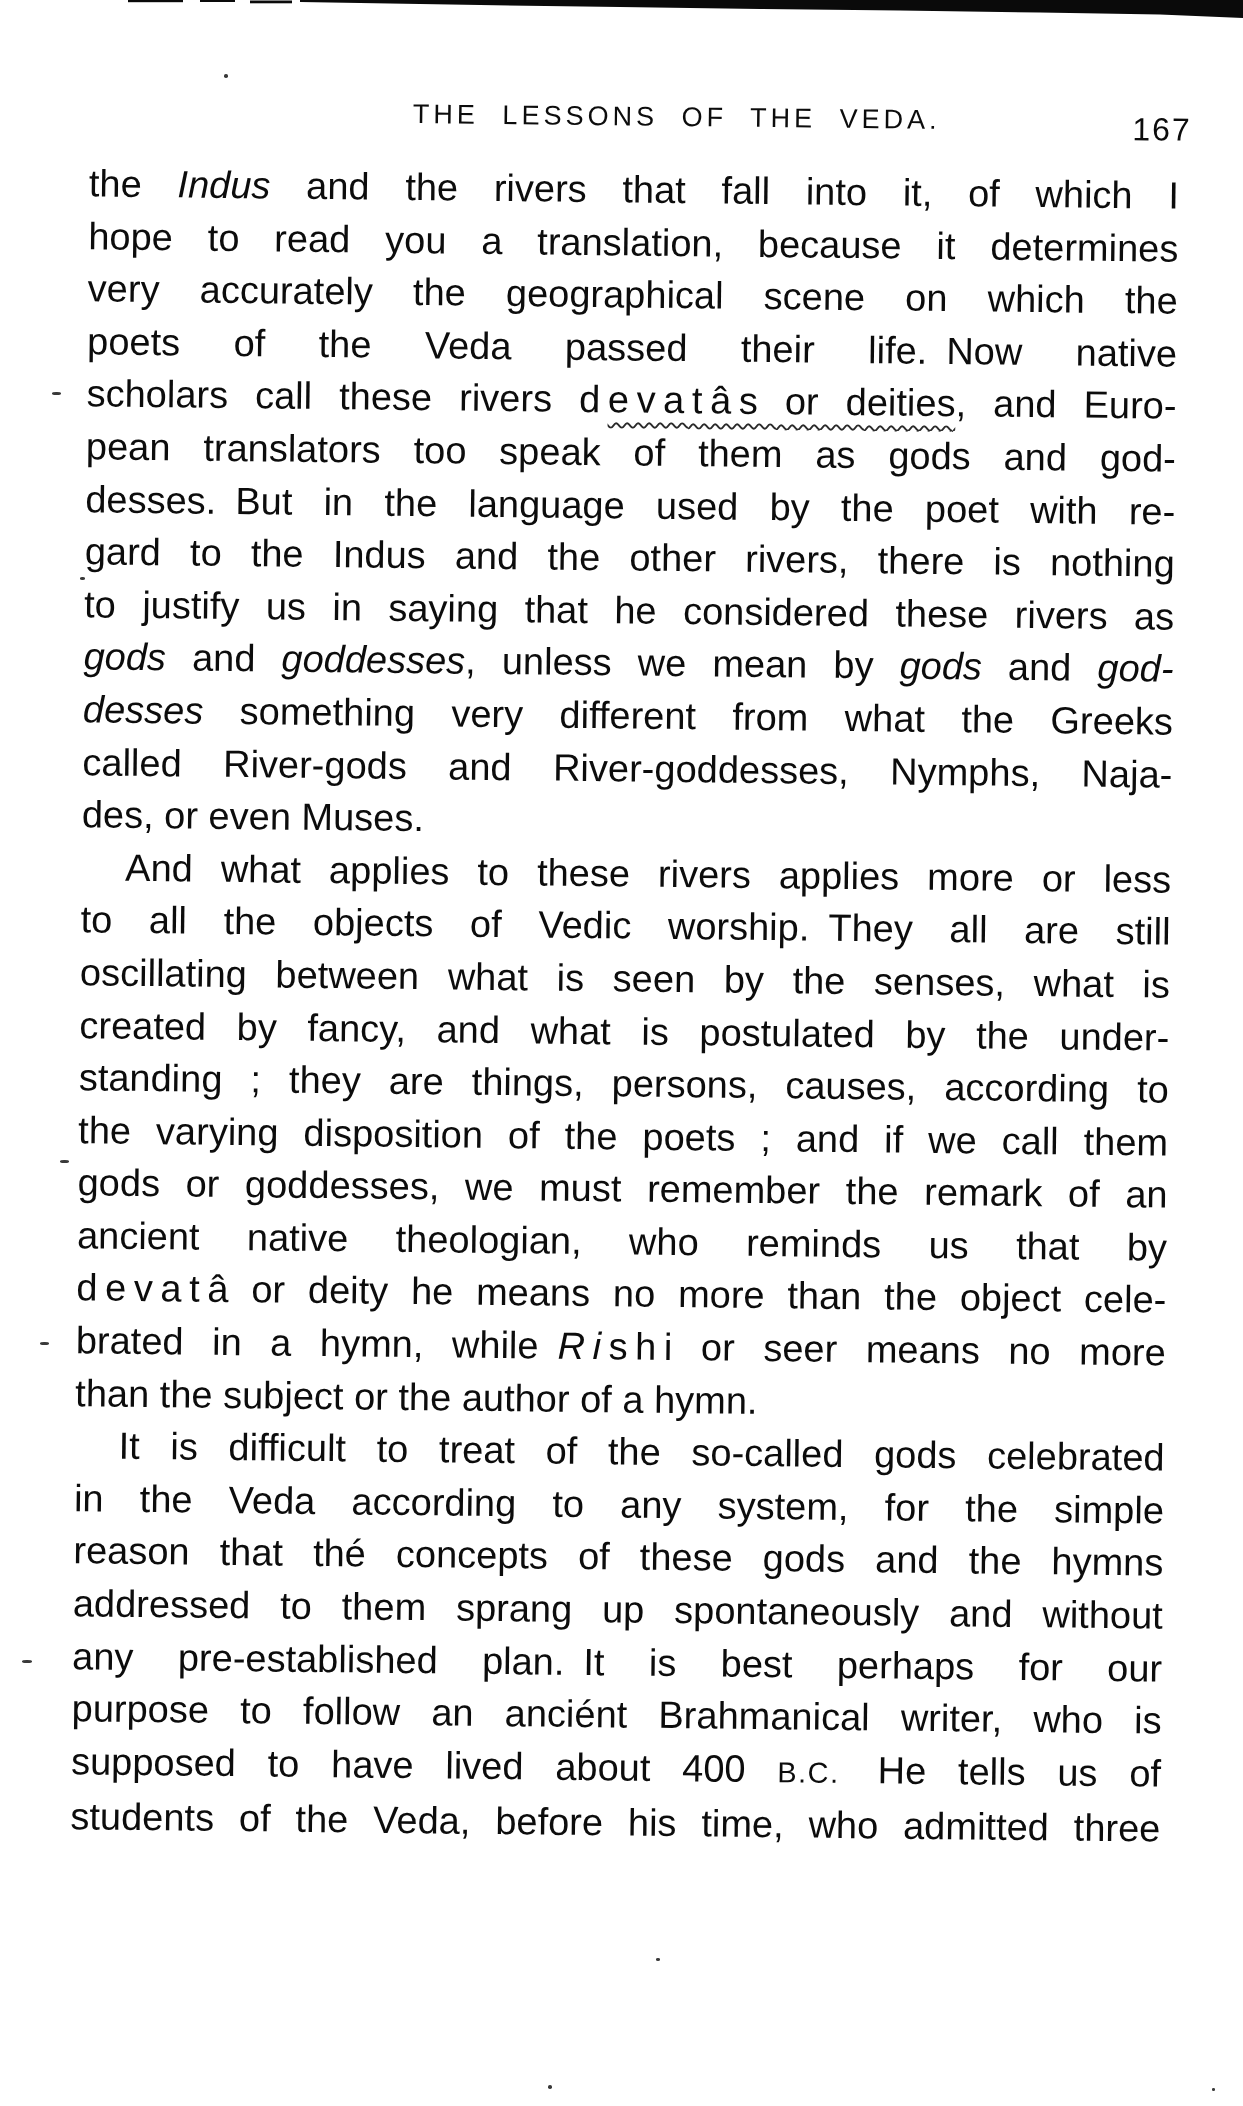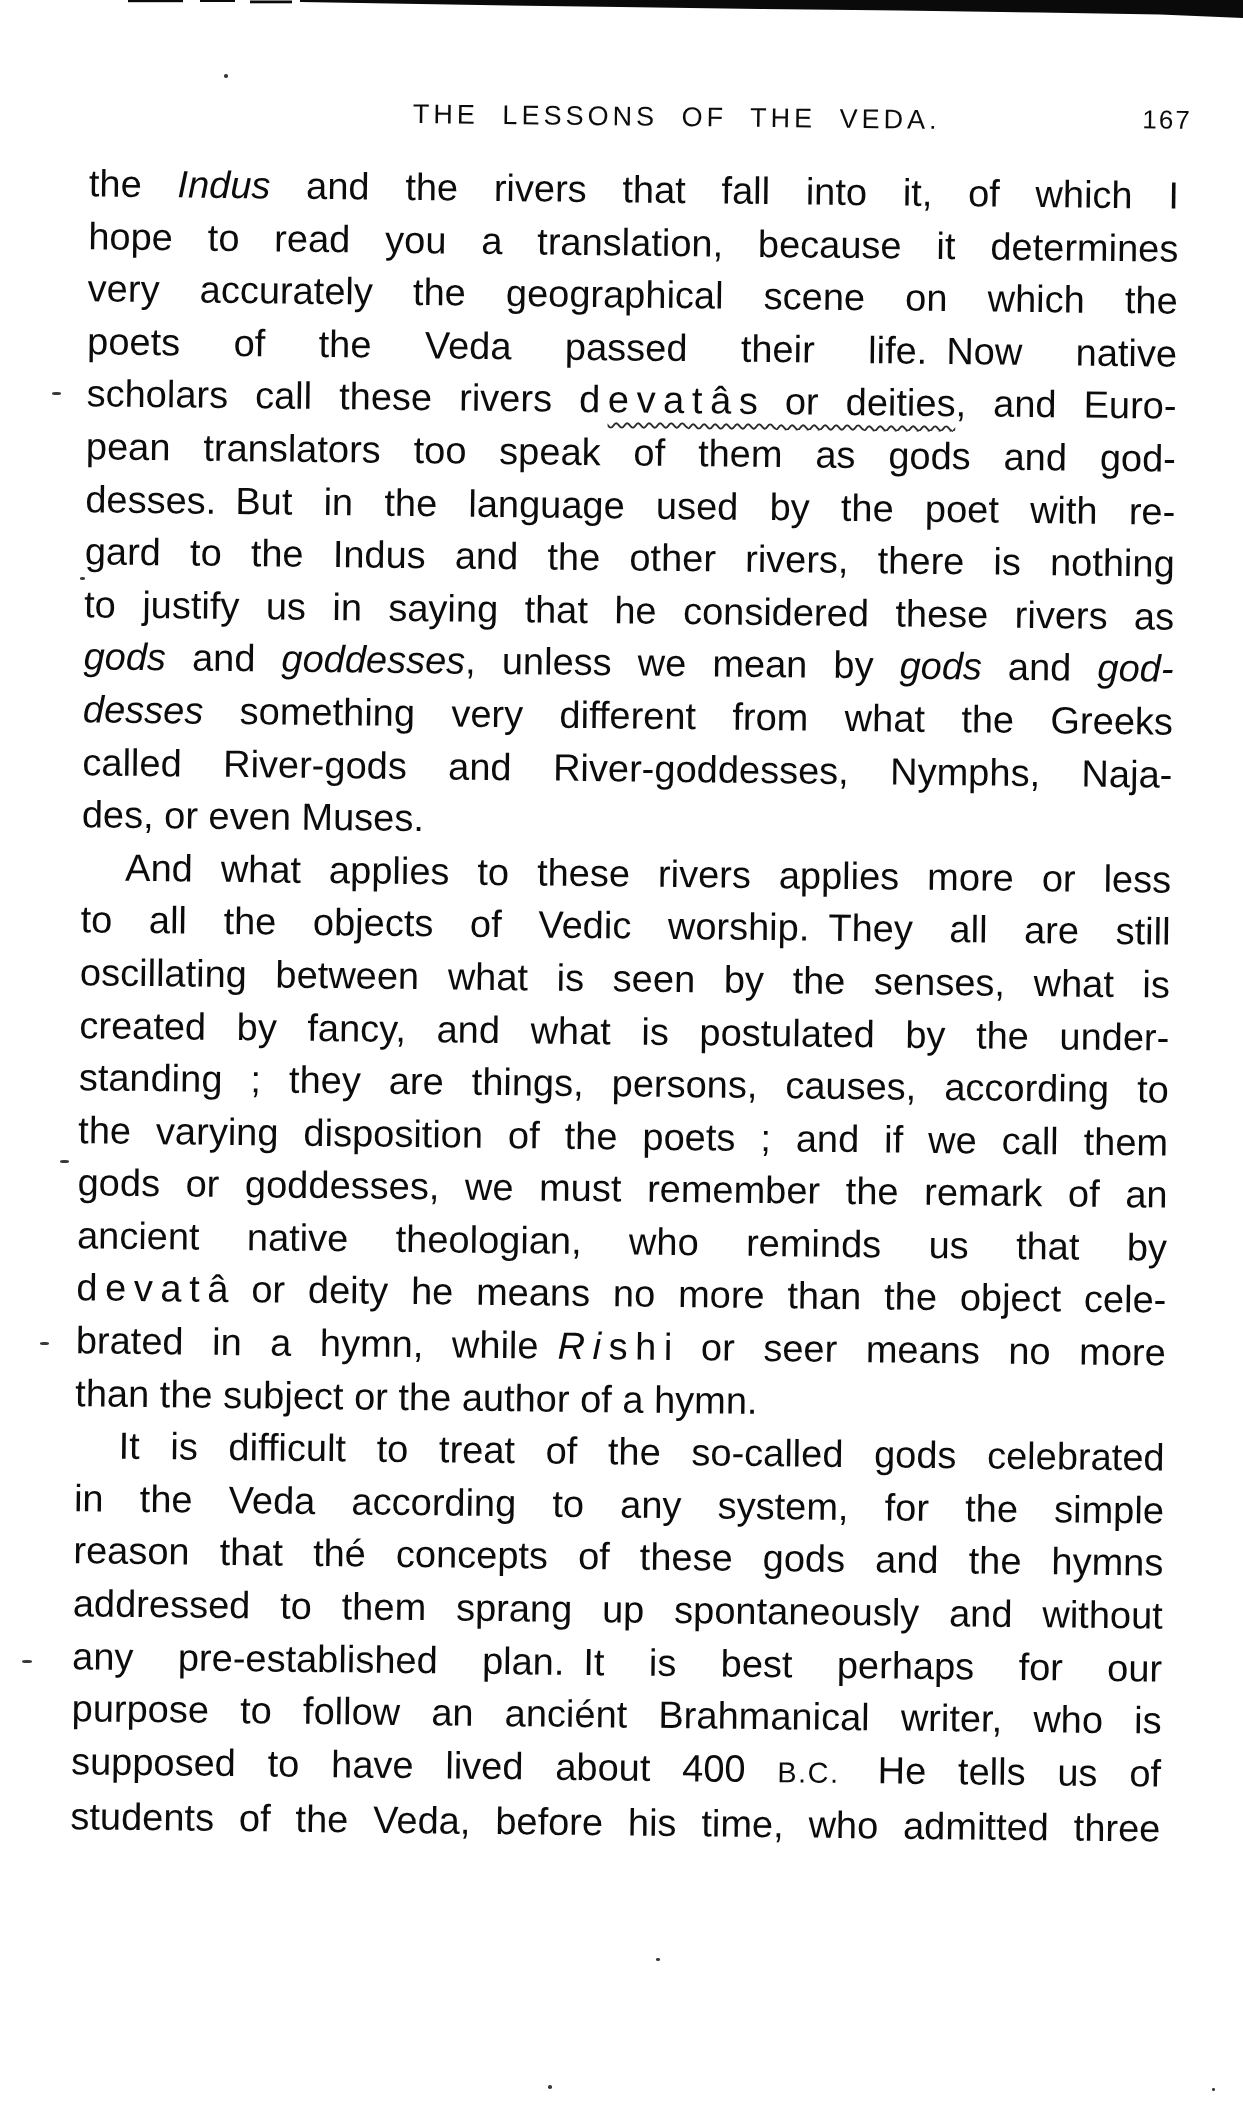--- a/index.html
+++ b/index.html
@@ -45,22 +45,22 @@
     left: 50%;
     top: 4px;
     transform: translateX(-50%) translateX(42px);
     letter-spacing: 4px;
     word-spacing: 12px;
     white-space: nowrap;
   }
   .page-num {
     position: absolute;
     right: -12px;
-    top: 1px;
-    font-size: 26px;
+    top: 8px;
+    font-size: 32px;
     letter-spacing: 2px;
   }
   .text-body {
     font-size: 38px;
     line-height: 52.6px;
   }
   .line {
     text-align: justify;
     text-align-last: justify;
     white-space: normal;

